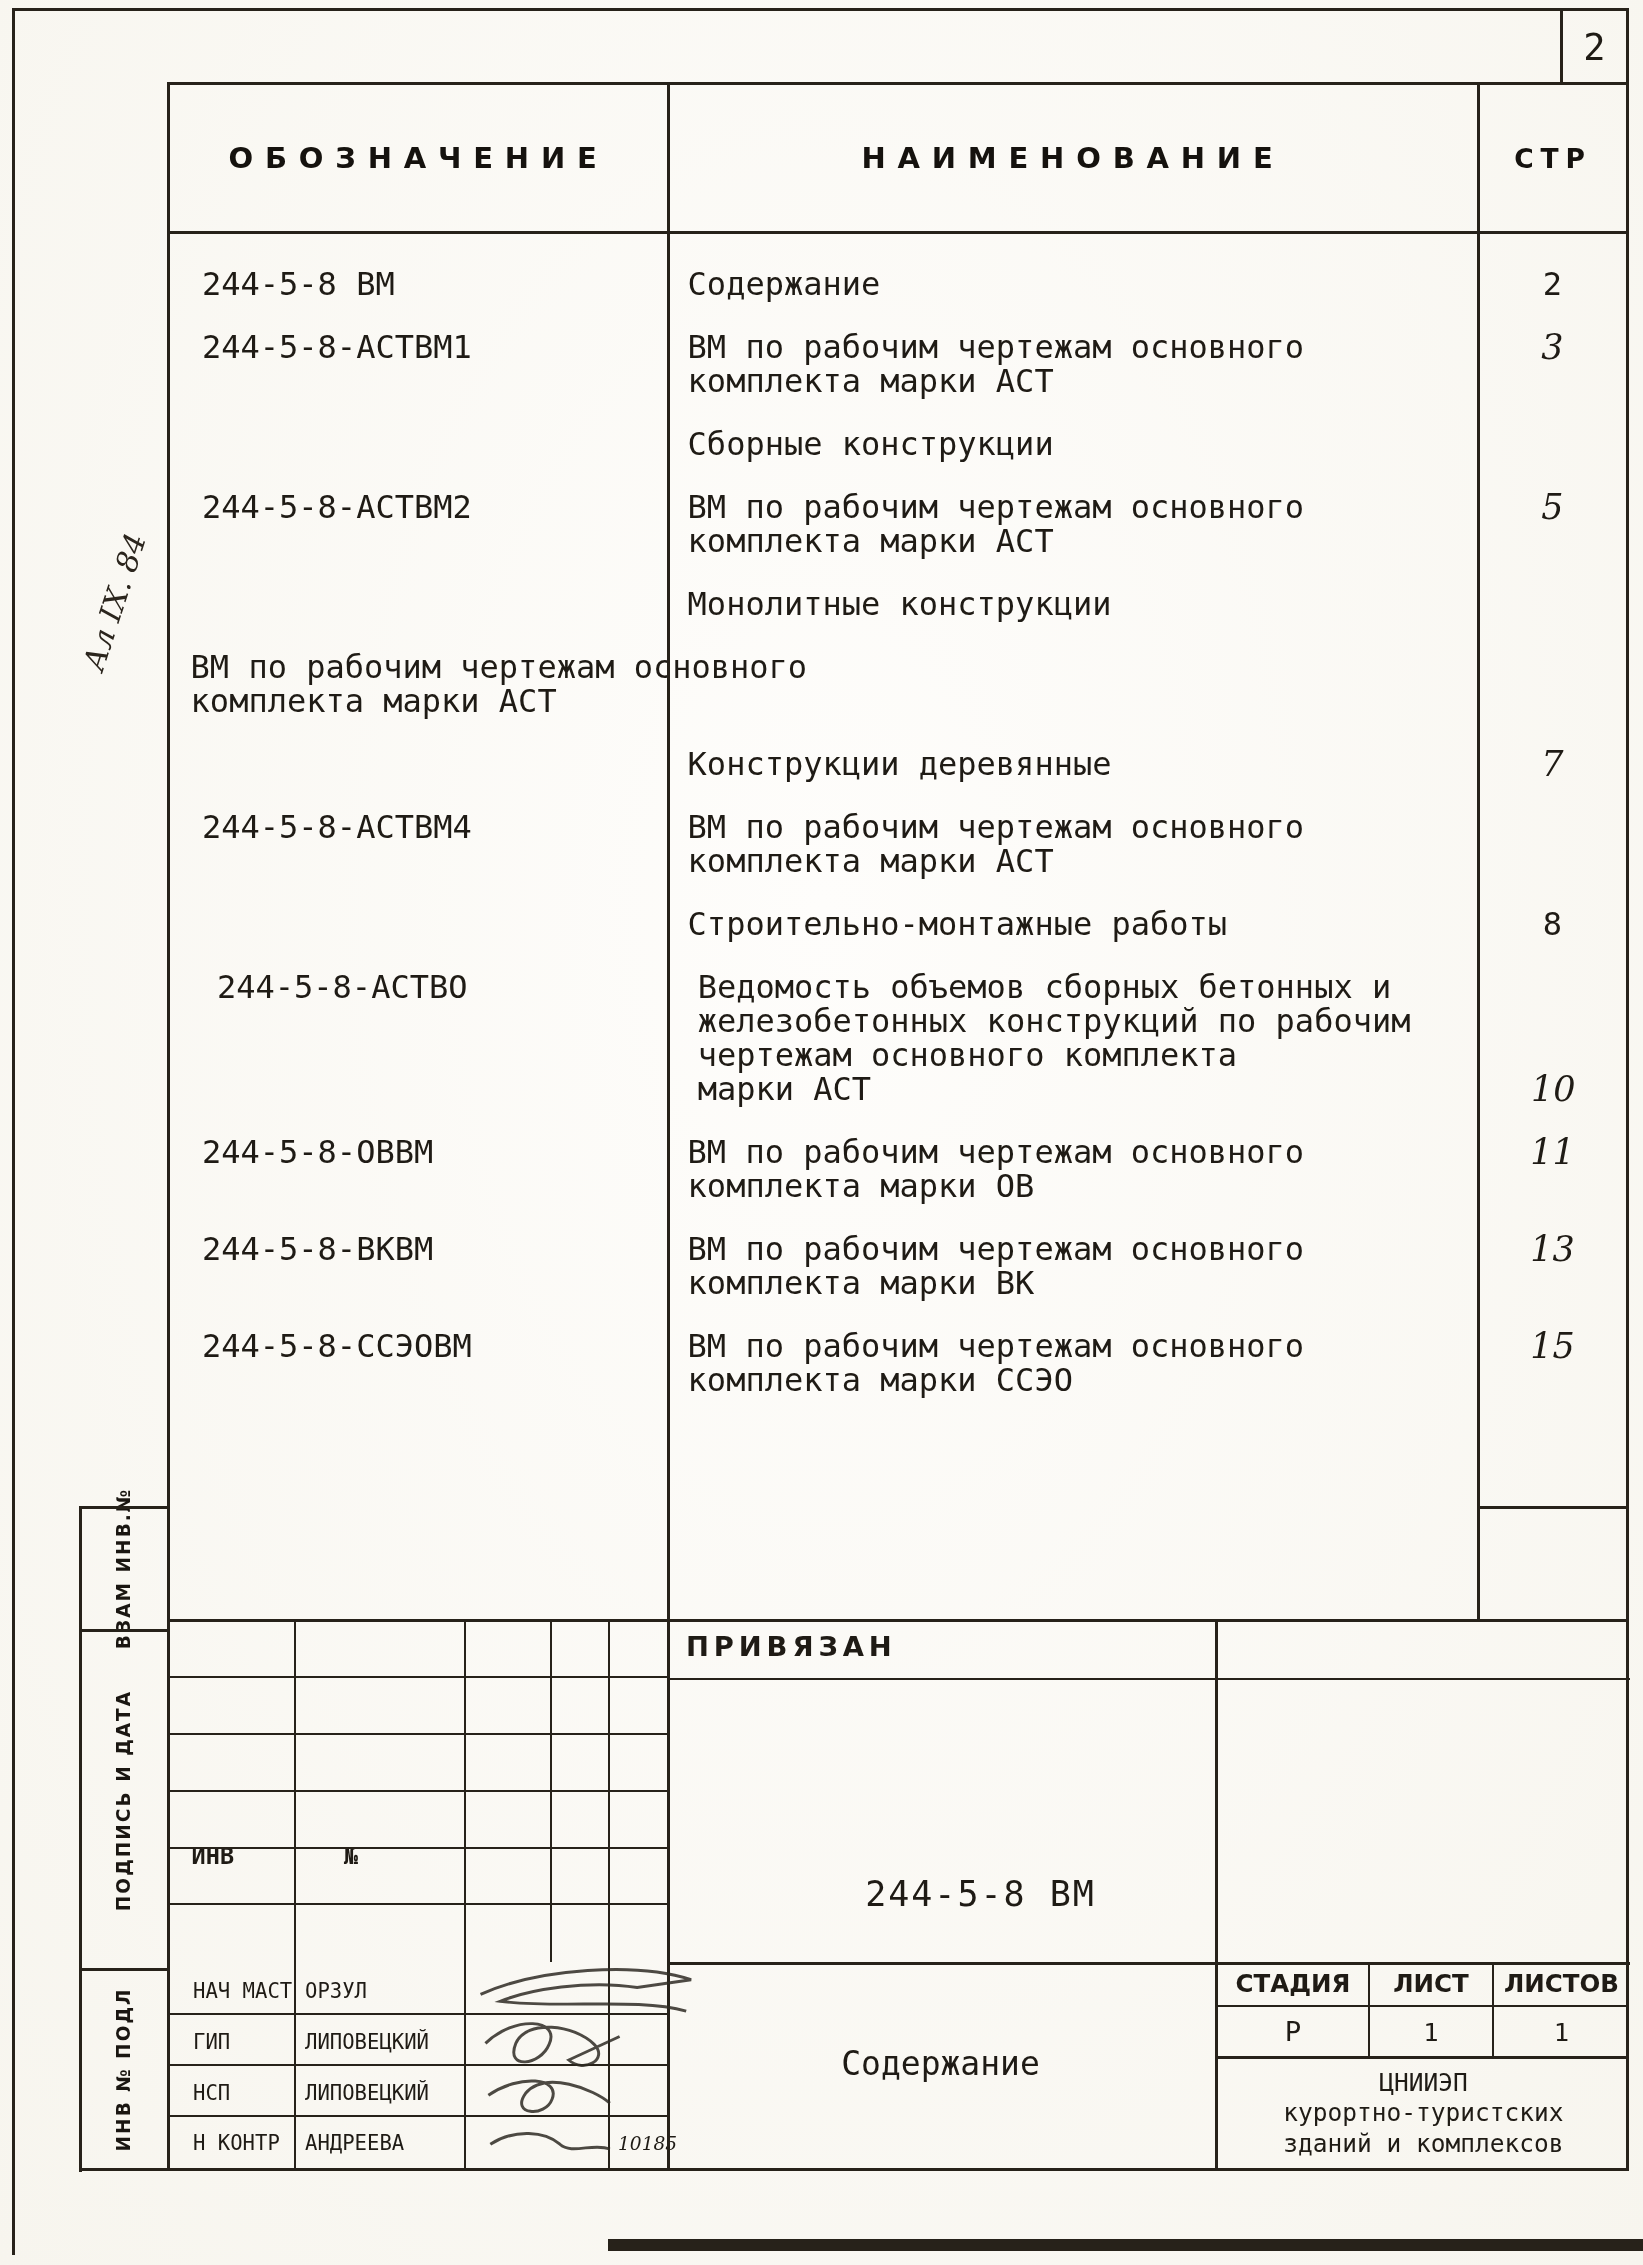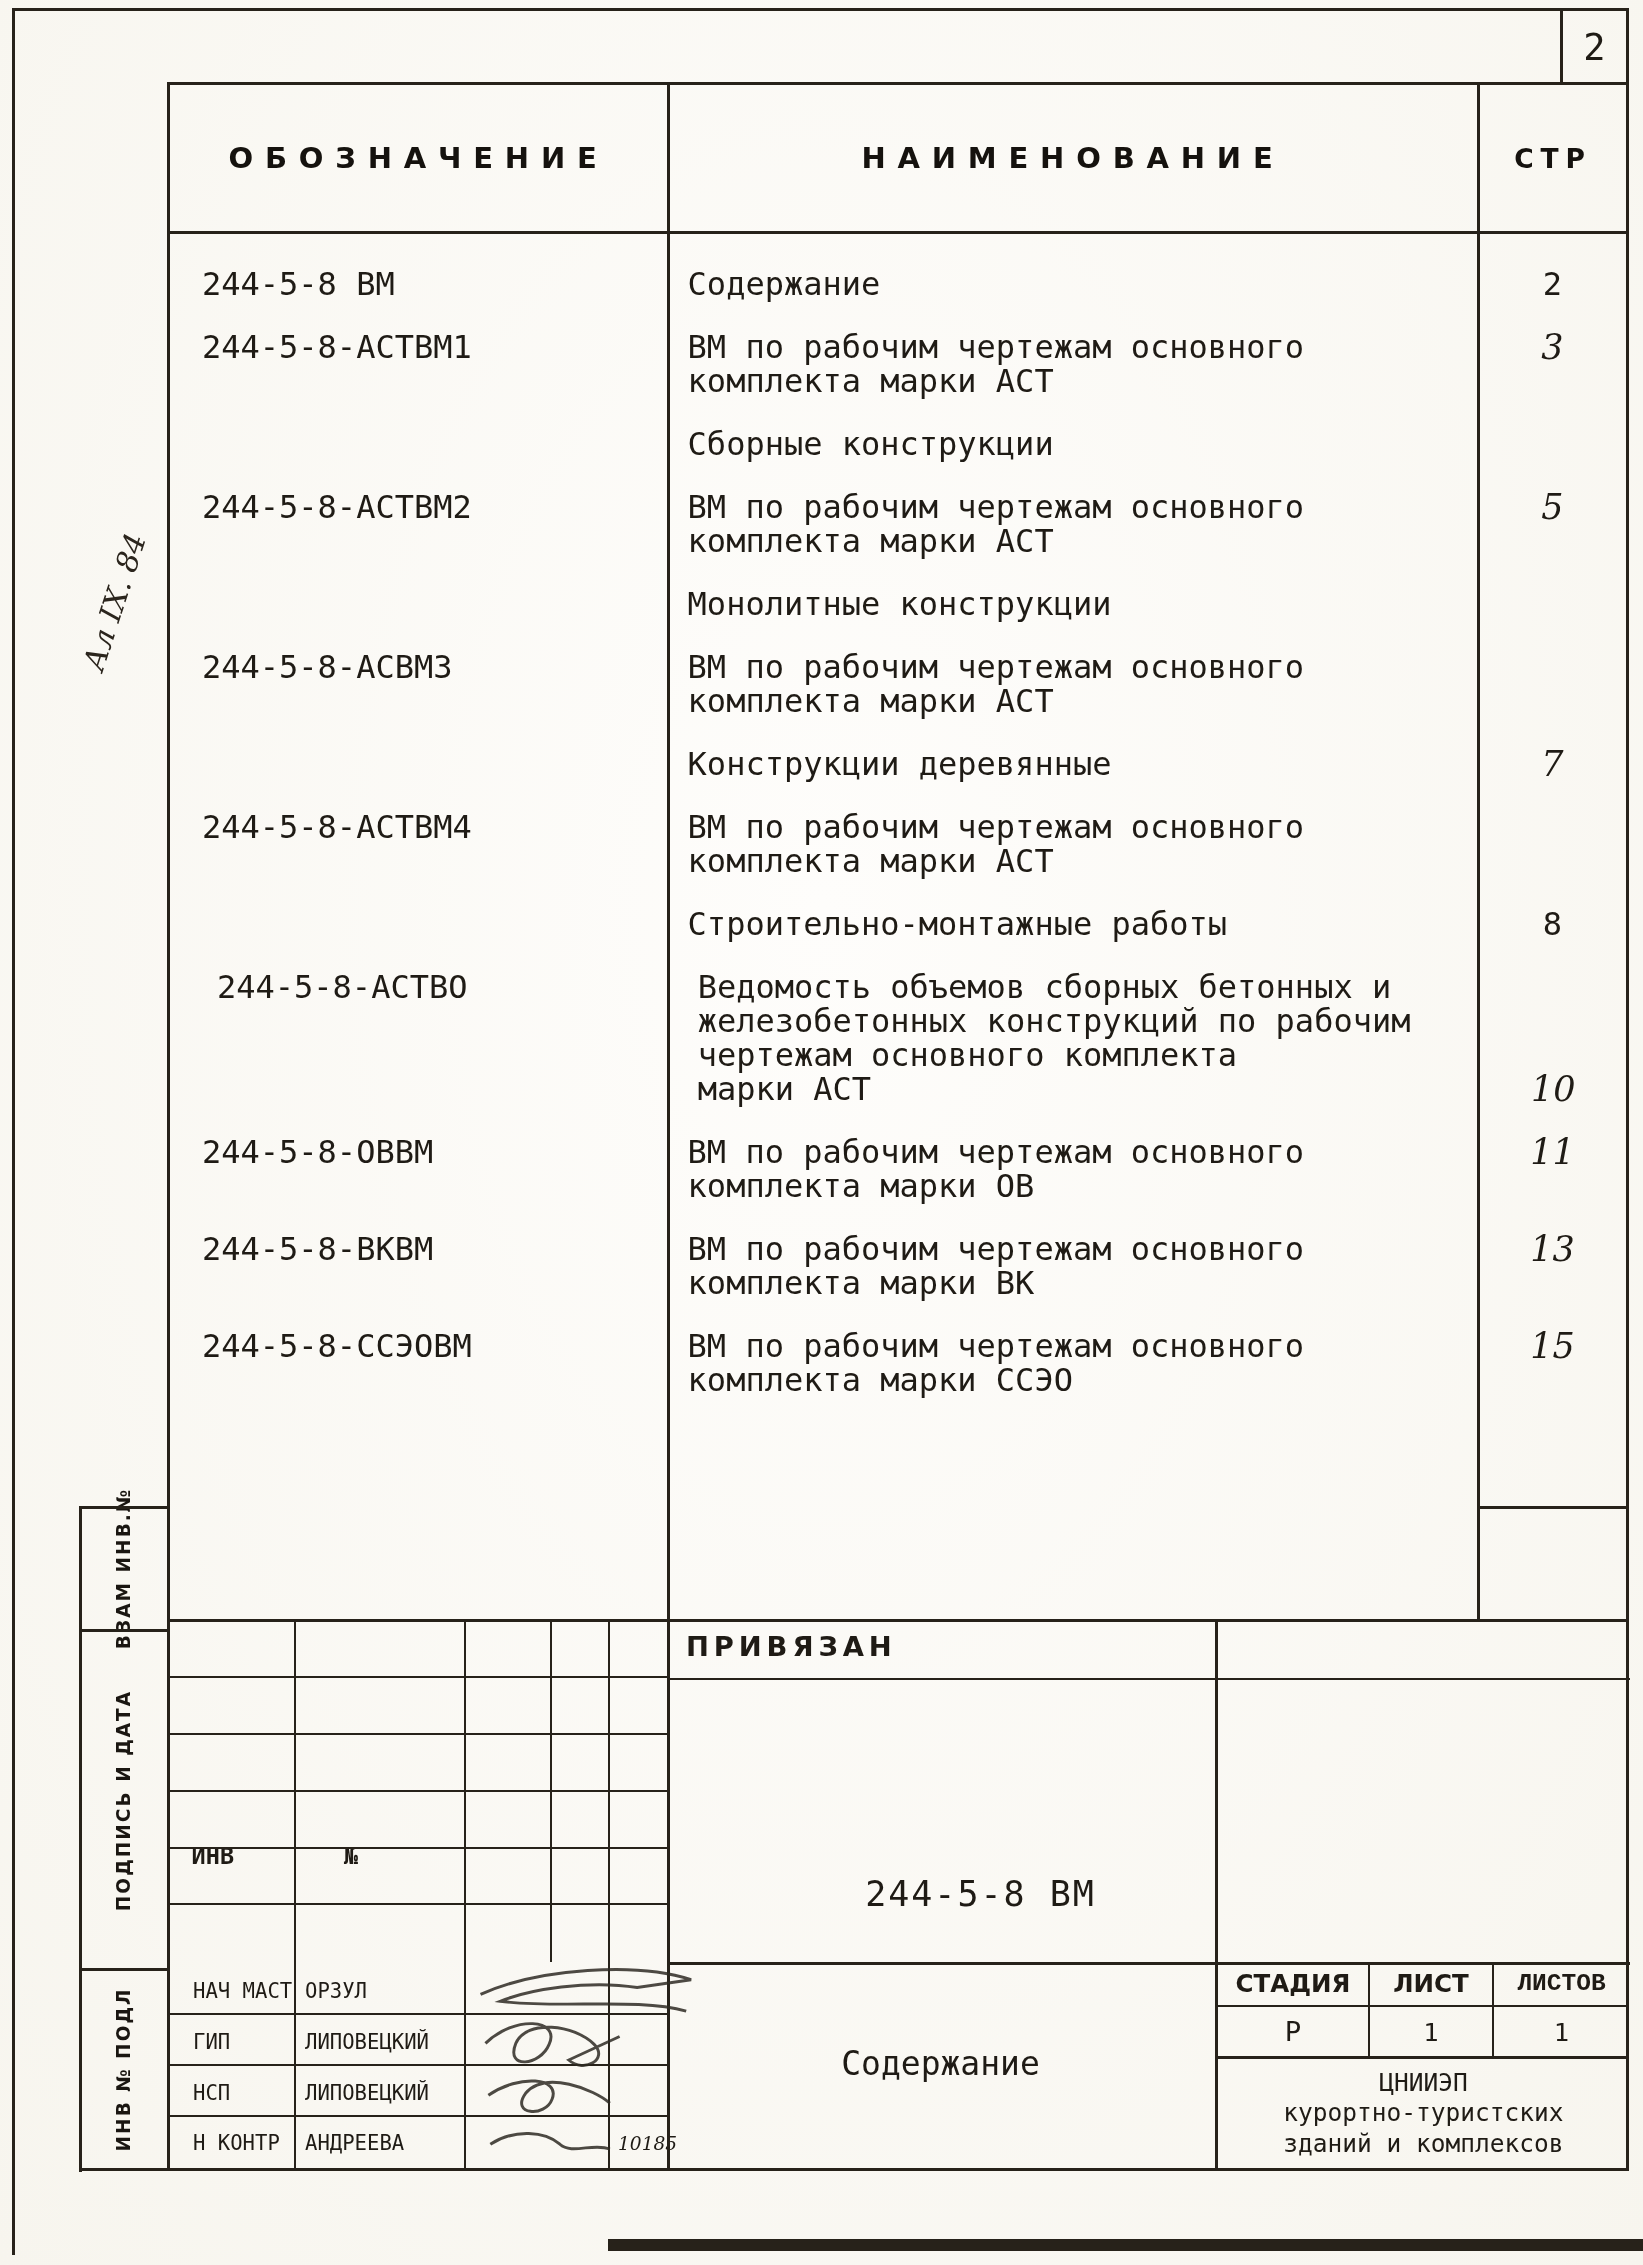--- a/index.html
+++ b/index.html
@@ -105,21 +105,20 @@
     <div class="c-name">ВМ по рабочим чертежам основного
 комплекта марки АСТ</div>
     <div class="c-page hand">5</div>
   </div>
   <div class="trow">
     <div class="c-desig"></div>
     <div class="c-name">Монолитные конструкции</div>
     <div class="c-page"></div>
   </div>
   <div class="trow">
-    <div class="c-desig">244-5-8-АСВМ3</div>
     <div class="c-name">ВМ по рабочим чертежам основного
 комплекта марки АСТ</div>
     <div class="c-page"></div>
   </div>
   <div class="trow">
     <div class="c-desig"></div>
     <div class="c-name">Конструкции деревянные</div>
     <div class="c-page hand">7</div>
   </div>
   <div class="trow">
@@ -209,21 +208,21 @@
   <span style="margin-left:21.6px;">ИНВ</span>
   <span style="margin-left:110px;">№</span>
 </div>
 
 <div class="abs mono" style="left:706px;top:1874px;width:549px;text-align:center;font-size:35px;letter-spacing:2px;">244-5-8 ВМ</div>
 
 <div class="abs cellC mono" style="left:669px;top:1965px;width:543px;height:196px;font-size:33px;">Содержание</div>
 
 <div class="abs cellC sansb" style="left:1218px;top:1962px;width:150px;height:43px;font-size:24.5px;">СТАДИЯ</div>
 <div class="abs cellC sansb" style="left:1370px;top:1962px;width:122px;height:43px;font-size:24.5px;">ЛИСТ</div>
-<div class="abs cellC sansb" style="left:1494px;top:1962px;width:135px;height:43px;font-size:24.5px;font-family:Liberation Mono, monospace;">ЛИСТОВ</div>
+<div class="abs cellC sansb" style="left:1494px;top:1962px;width:135px;height:43px;font-size:24.5px;">ЛИСТОВ</div>
 <div class="abs cellC mono" style="left:1218px;top:2007px;width:150px;height:49px;font-size:27.4px;">Р</div>
 <div class="abs cellC mono" style="left:1370px;top:2007px;width:122px;height:49px;font-size:25.5px;">1</div>
 <div class="abs cellC mono" style="left:1494px;top:2007px;width:135px;height:49px;font-size:25.5px;">1</div>
 
 <div class="abs mono" style="left:1218px;top:2059px;width:411px;height:109px;display:flex;flex-direction:column;align-items:center;justify-content:center;font-size:24.5px;font-weight:normal;line-height:1.25;">
   <span>ЦНИИЭП</span>
   <span>курортно-туристских</span>
   <span>зданий и комплексов</span>
 </div>
 

